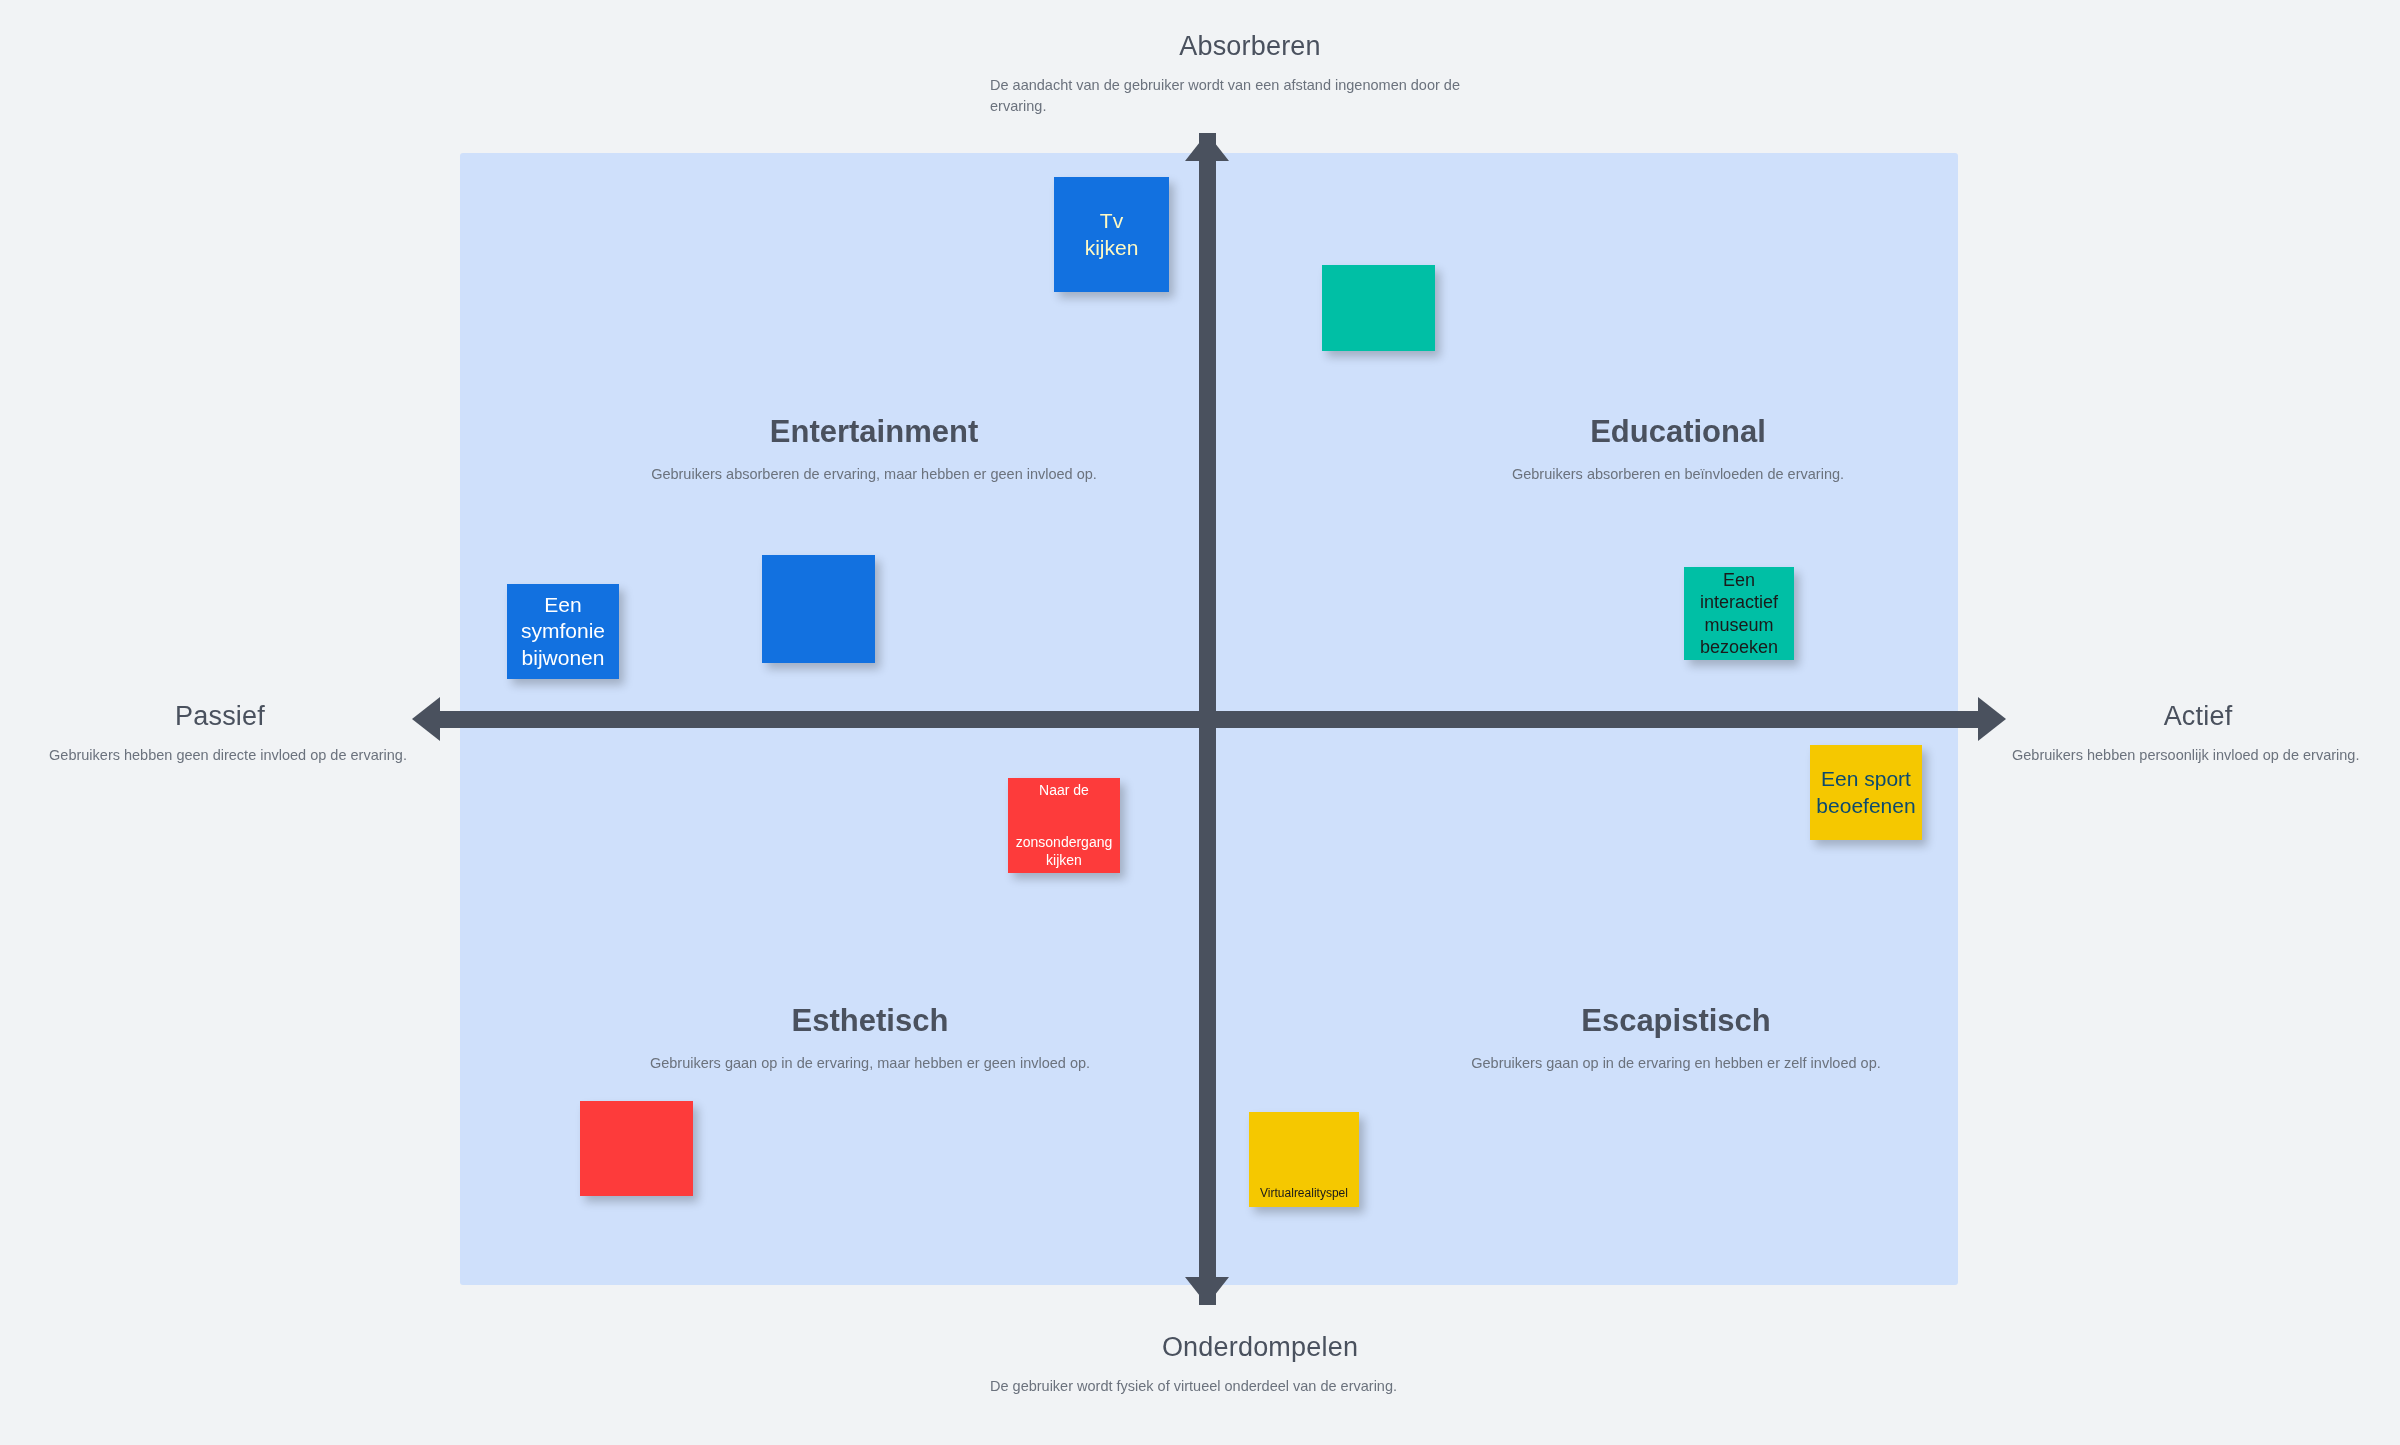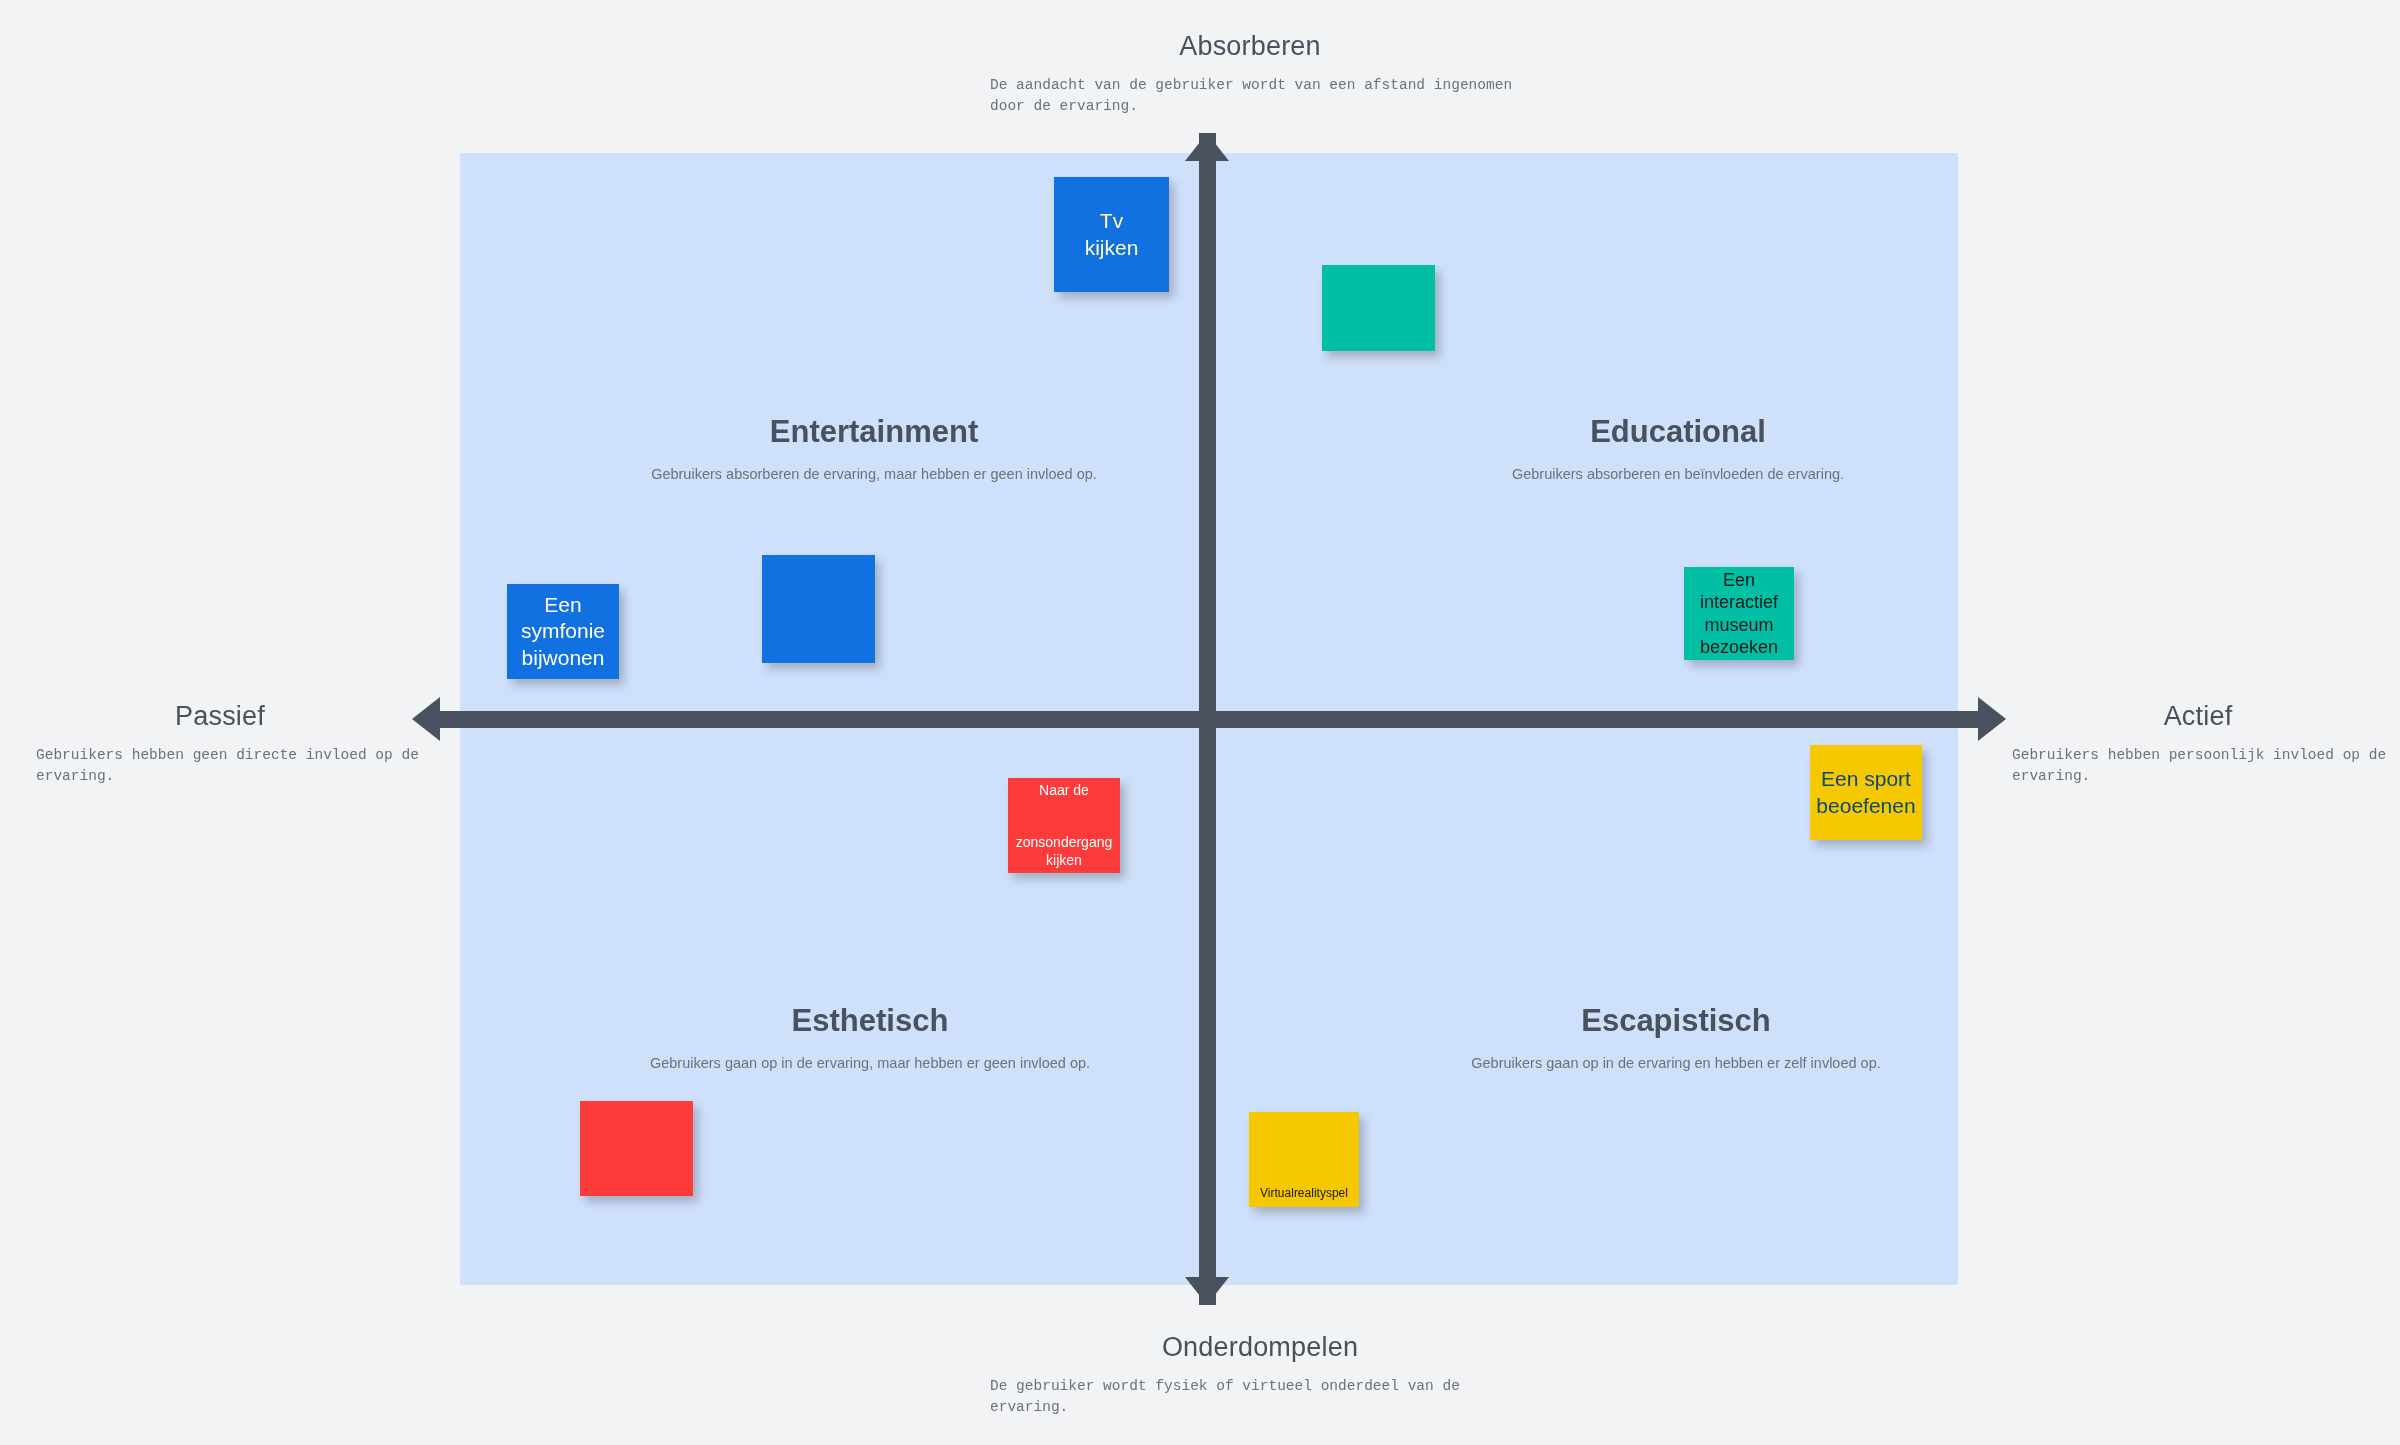--- a/index.html
+++ b/index.html
@@ -91,31 +91,30 @@
     font-weight: normal;
     color: #4a515e;
     letter-spacing: .2px;
     line-height: 1.2;
   }
   .axis-label .desc {
     font-size: 14.5px;
     color: #6b727d;
     line-height: 1.45;
     margin-top: 13px;
-    font-family: Liberation Mono, monospace;
   }
   .axis-label.top    { left: 980px;  top: 30px;  width: 540px; }
   .axis-label.bottom { left: 990px;  top: 1331px; width: 540px; }
   .axis-label.left   { left: 20px;   top: 700px; width: 400px; }
   .axis-label.right  { left: 2008px; top: 700px; width: 380px; }
   .axis-label.left .desc,
   .axis-label.right .desc,
   .axis-label.top .desc,
   .axis-label.bottom .desc { text-align: left; }
-  .axis-label.left .desc   { padding-left: 16px; }
+  .axis-label.left .desc   { padding-left: 16px; text-align: center; }
   .axis-label.right .desc  { padding-left: 4px; }
   .axis-label.top .desc    { padding-left: 10px; }
   .axis-label.bottom .desc { padding-left: 0px; }
 
   
   .quad {
     position: absolute;
     width: 520px;
     text-align: center;
   }

